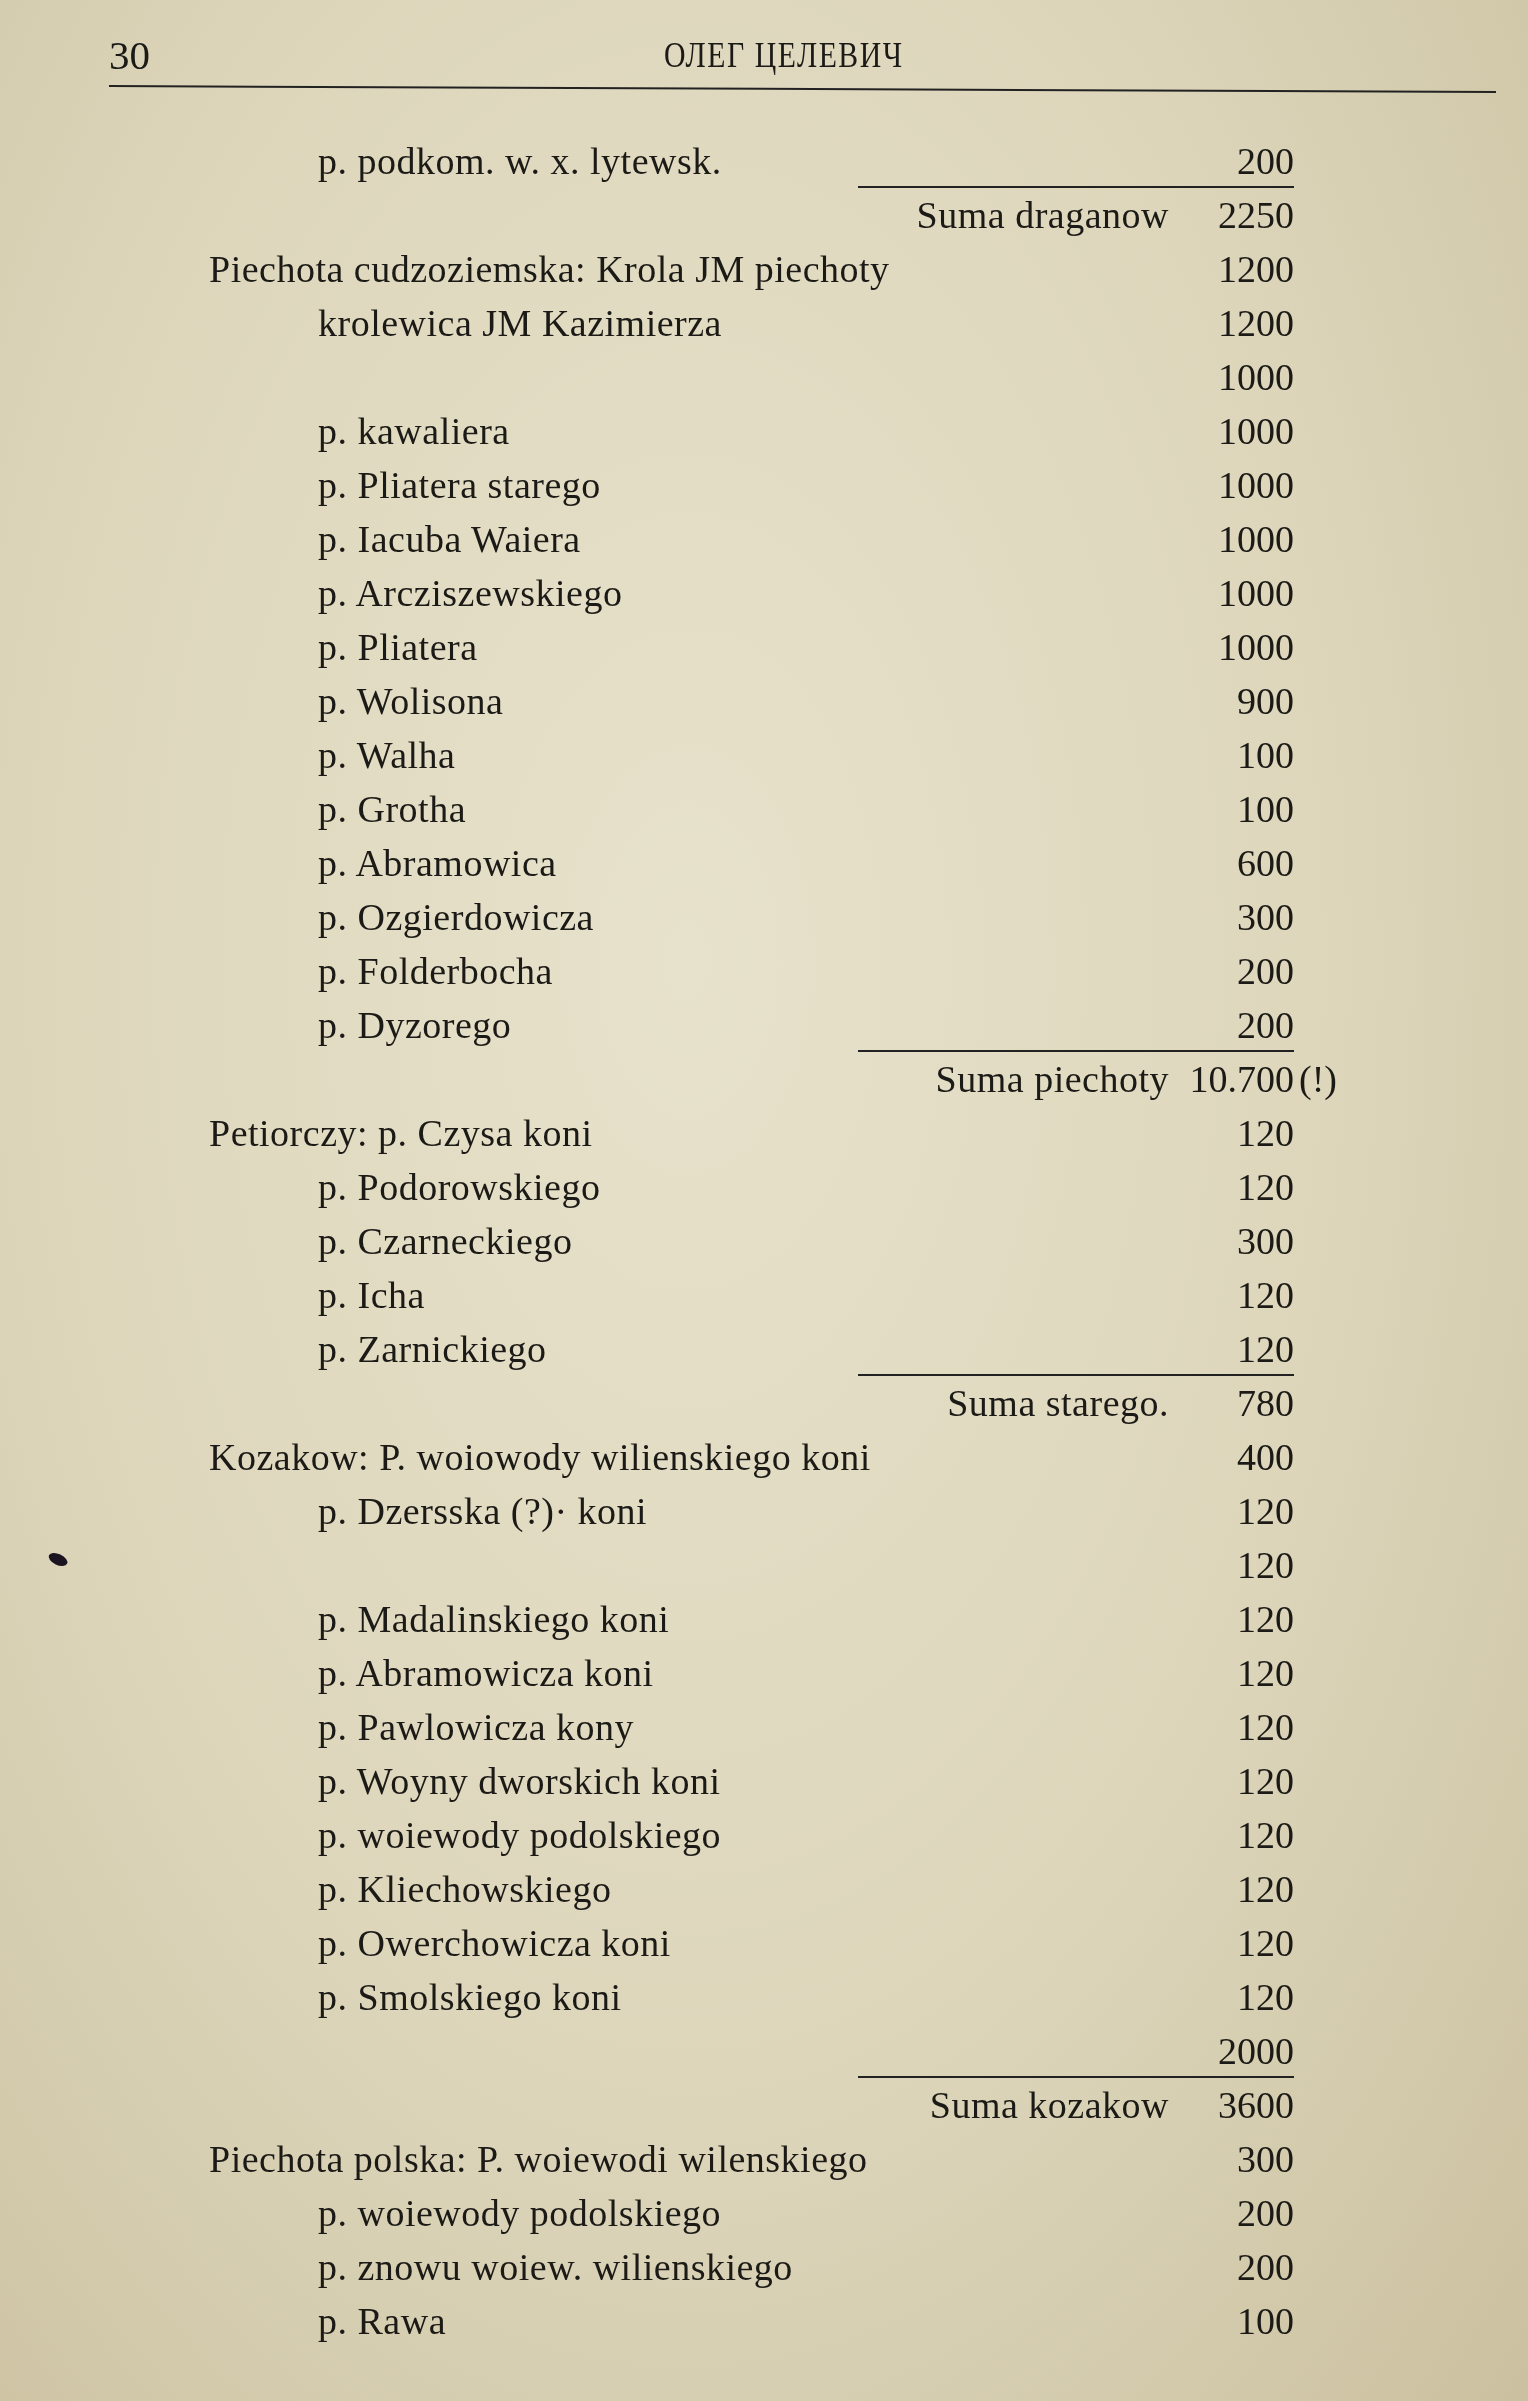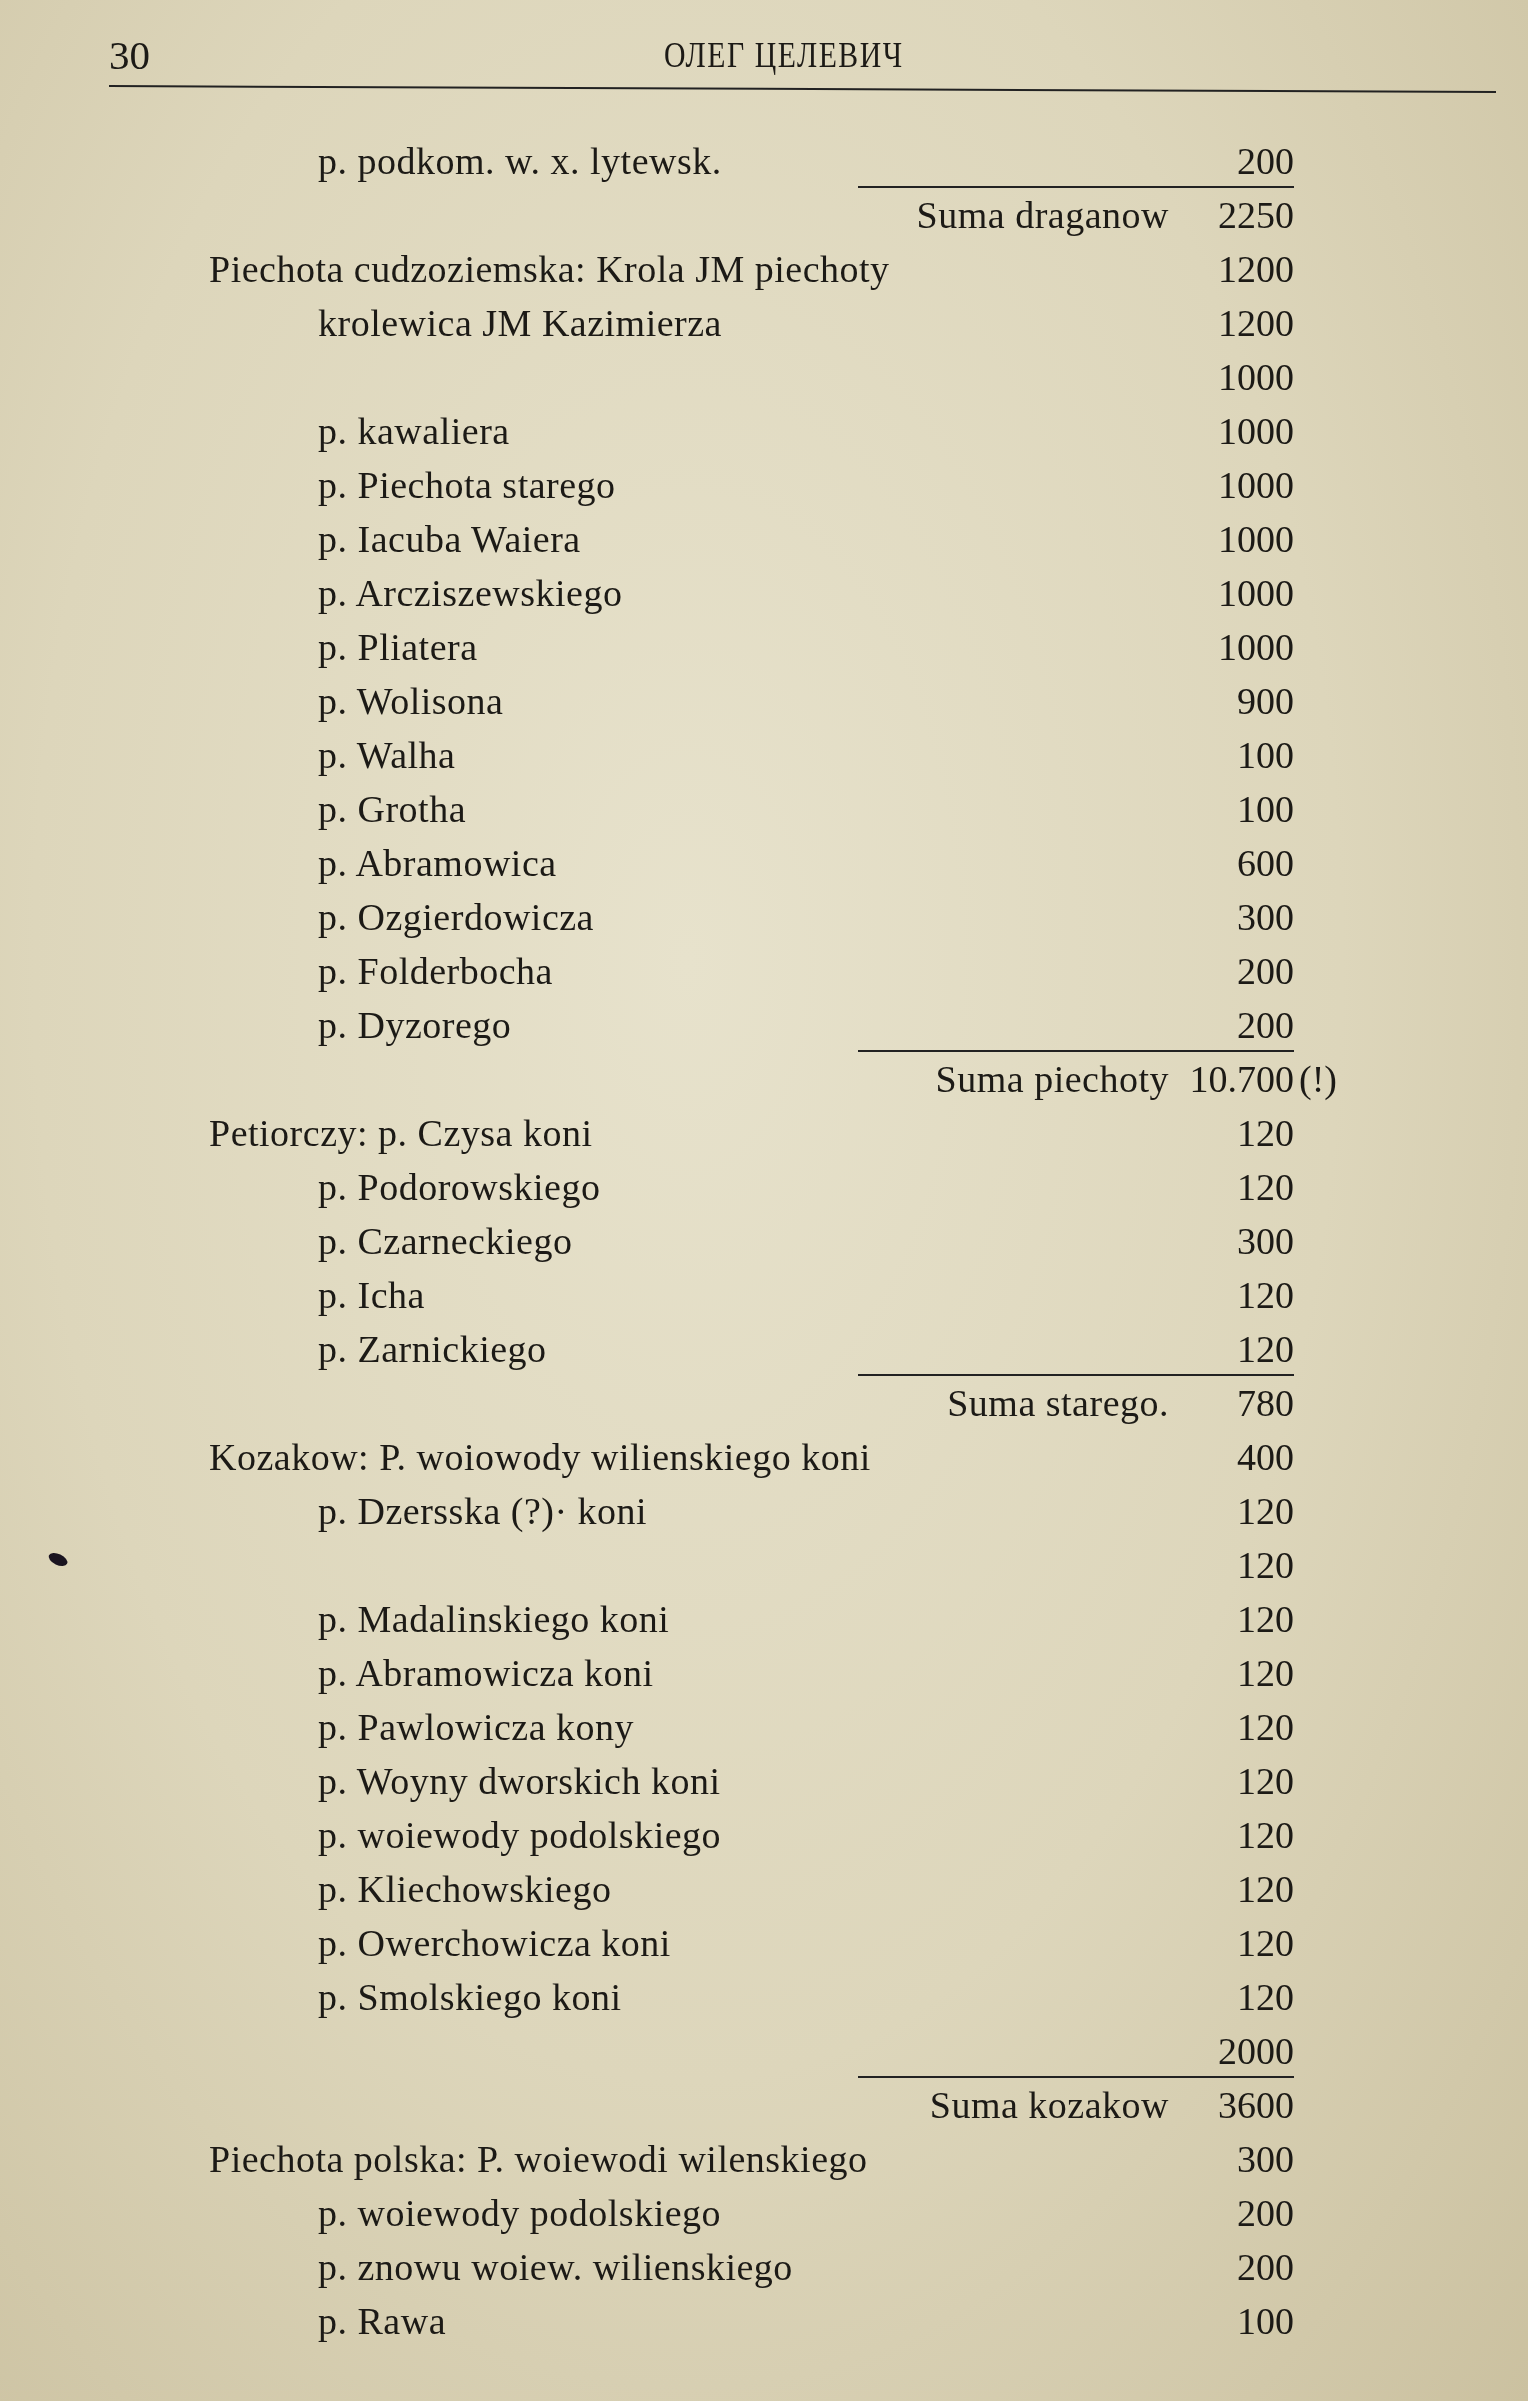--- a/index.html
+++ b/index.html
@@ -59,21 +59,21 @@
         <span class="value">1200</span>
       </div>
       <div class="row">
         <span class="value">1000</span>
       </div>
       <div class="row">
         <span class="label indent">p. kawaliera</span>
         <span class="value">1000</span>
       </div>
       <div class="row">
-        <span class="label indent">p. Piechota starego</span>
+        <span class="label indent">p. Pliatera starego</span>
         <span class="value">1000</span>
       </div>
       <div class="row">
         <span class="label indent">p. Iacuba Waiera</span>
         <span class="value">1000</span>
       </div>
       <div class="row">
         <span class="label indent">p. Arcziszewskiego</span>
         <span class="value">1000</span>
       </div>

